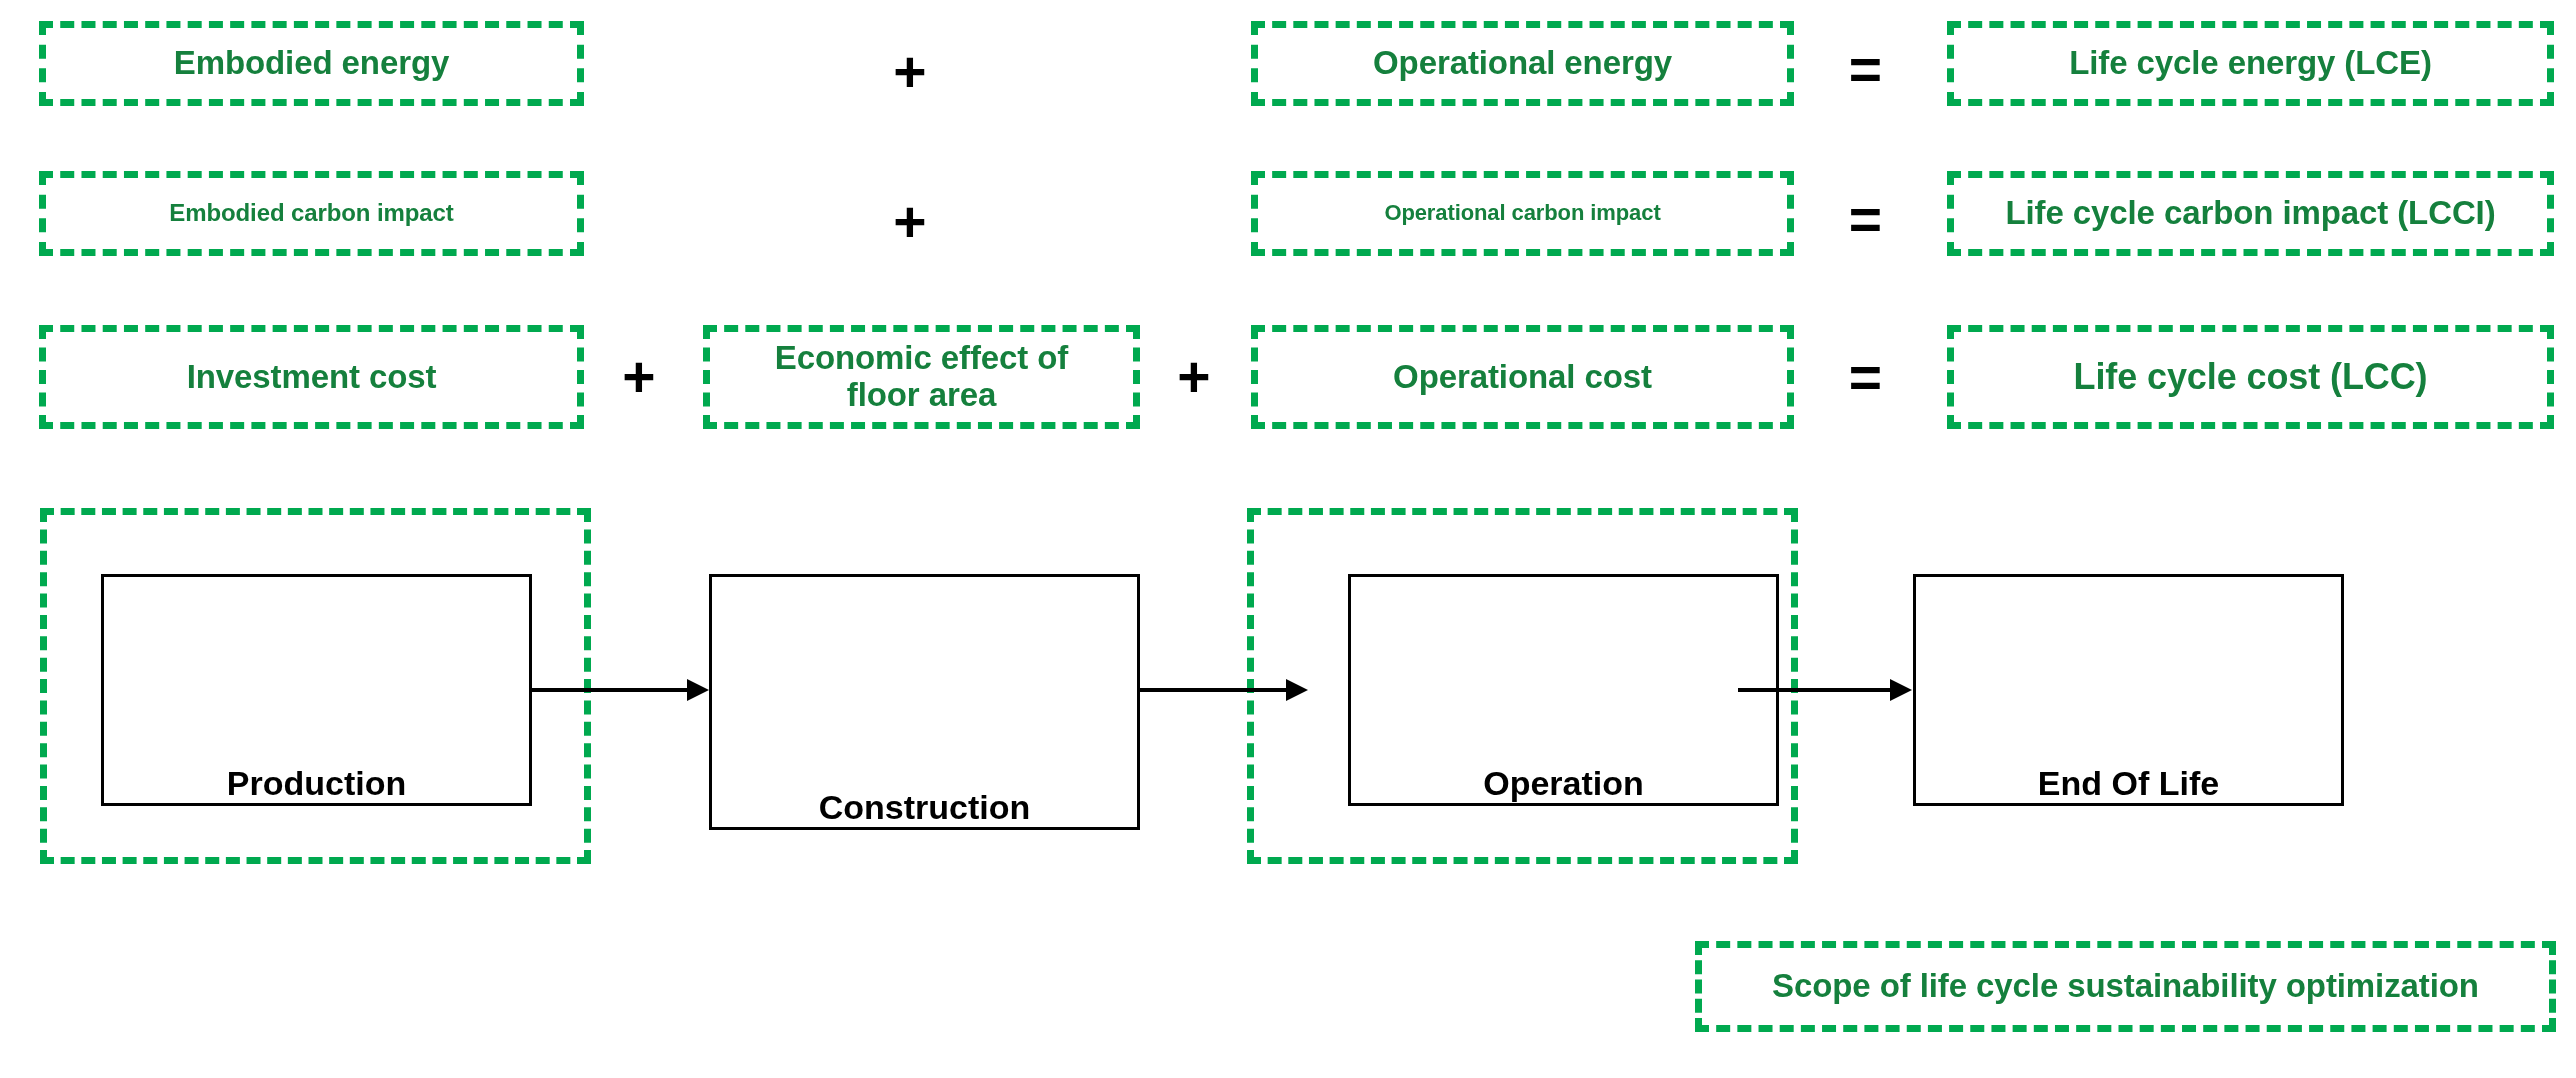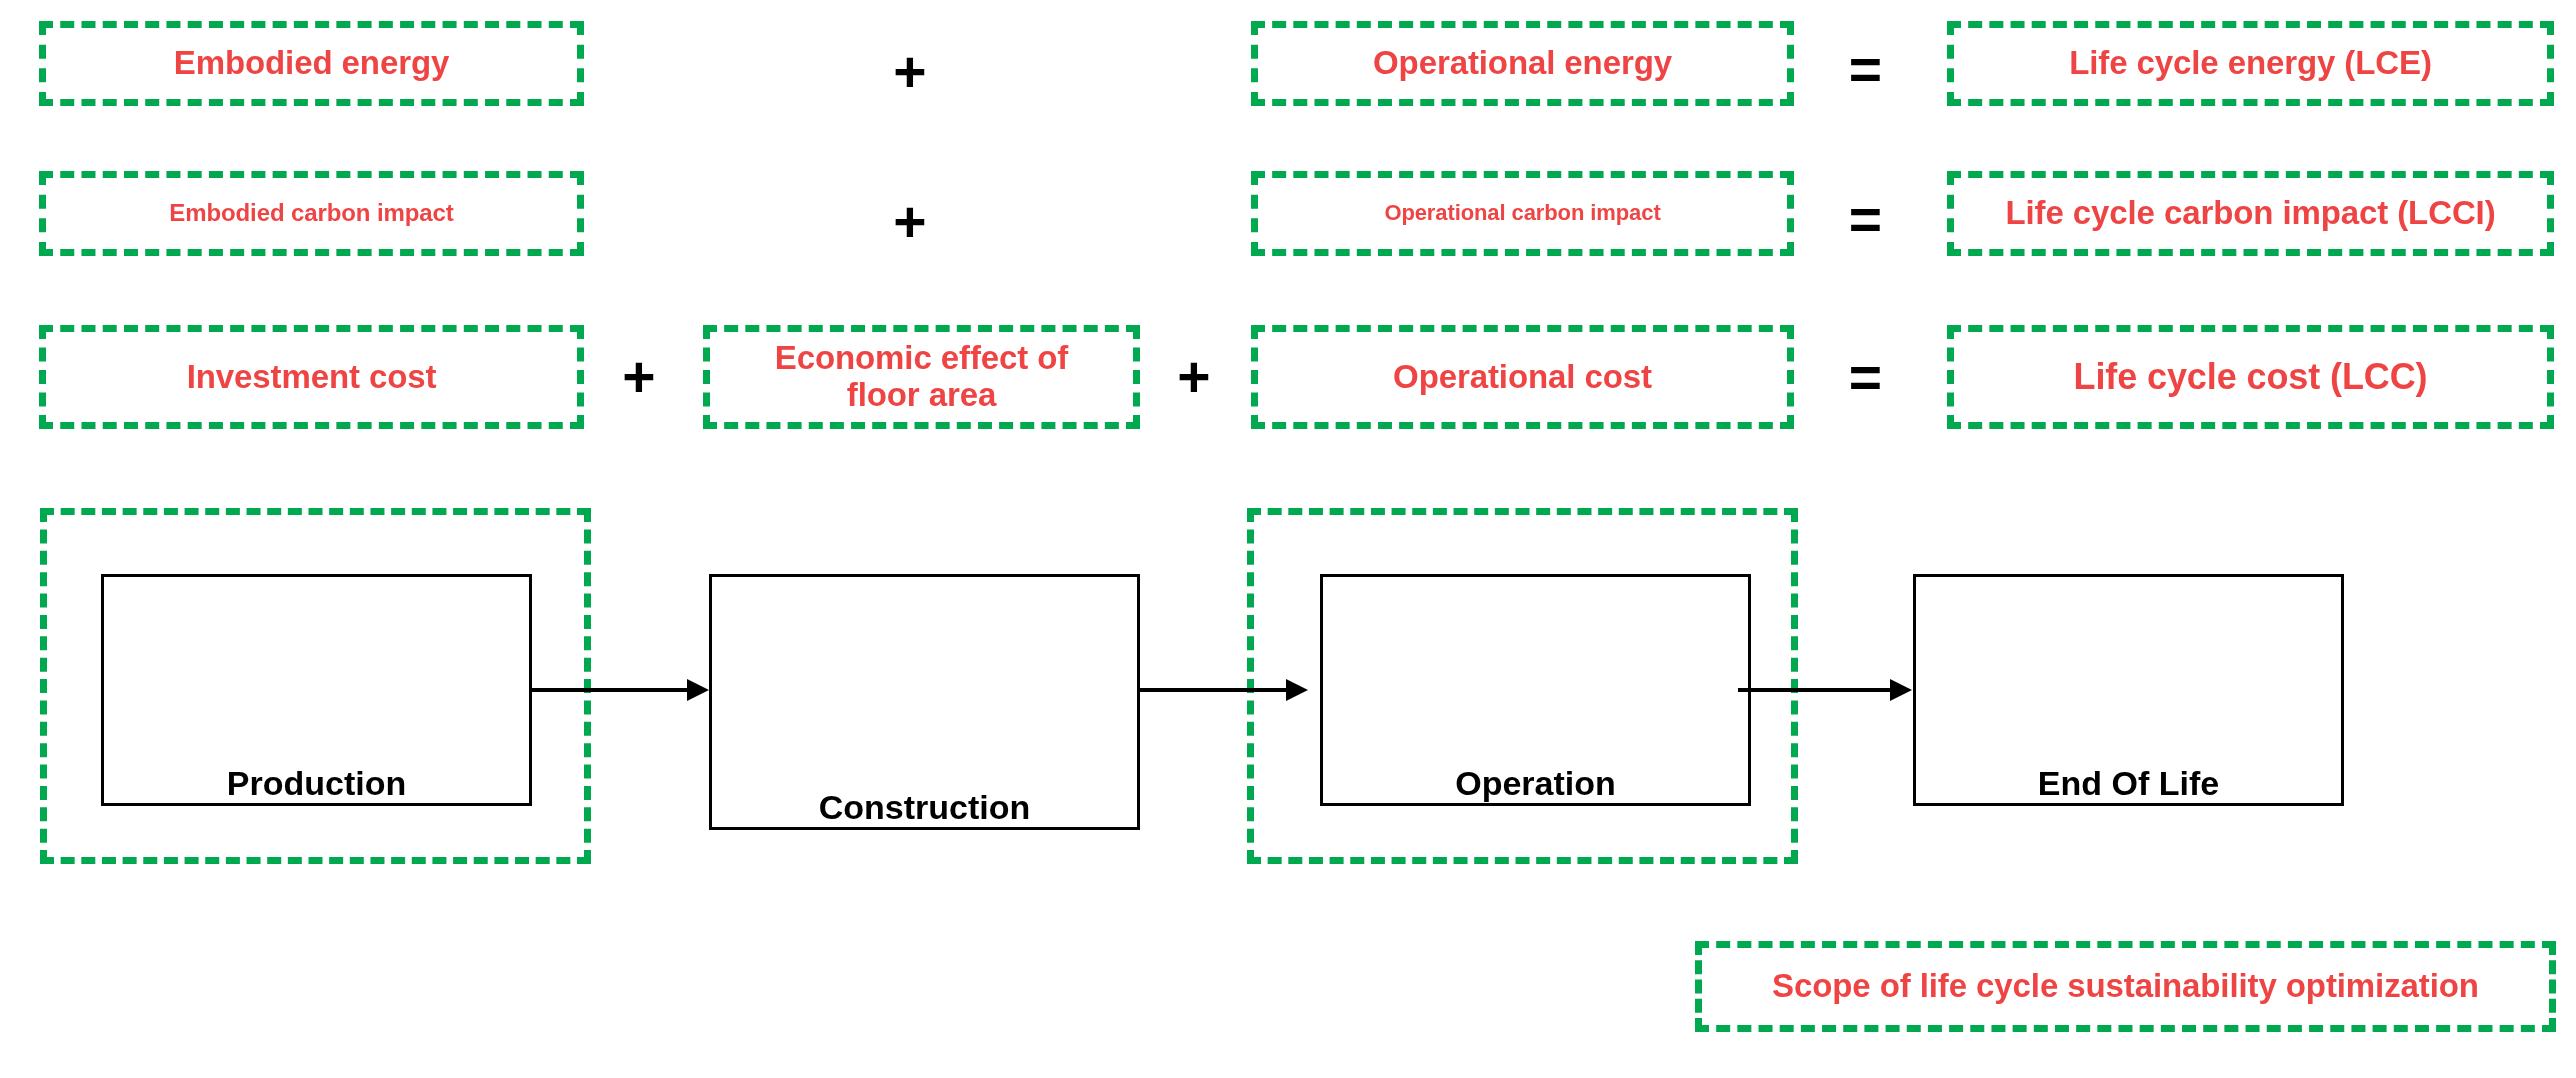--- a/index.html
+++ b/index.html
@@ -24,21 +24,21 @@
     box-sizing: border-box;
     border: 7.2px dashed #00A94F;
     background: transparent;
     display: flex;
     align-items: center;
     justify-content: center;
     text-align: center;
   }
   .dash-box .lbl {
     font-weight: bold;
-    color: #ef4444;
+    color: #15803d;
     line-height: 1.12;
     letter-spacing: -0.1px;
   }
 
   
   .op {
     position: absolute;
     display: flex;
     align-items: center;
     justify-content: center;
@@ -169,21 +169,21 @@
 
   <div class="proc-box" style="left:709px; top:574px; width:431px; height:256px;">
     <span class="lbl">Construction</span>
   </div>
 
   <div class="arrow" style="left:1140px; top:690px; width:168px;">
     <div class="shaft" style="width:146px;"></div>
     <div class="head" style="left:146px;"></div>
   </div>
 
-  <div class="proc-box" style="left:1320px; top:574px; width:431px; height:232px;">
+  <div class="proc-box" style="left:1348px; top:574px; width:431px; height:232px;">
     <span class="lbl">Operation</span>
   </div>
 
   <div class="arrow" style="left:1738px; top:690px; width:174px;">
     <div class="shaft" style="width:152px;"></div>
     <div class="head" style="left:152px;"></div>
   </div>
 
   <div class="proc-box" style="left:1913px; top:574px; width:431px; height:232px;">
     <span class="lbl">End Of Life</span>

